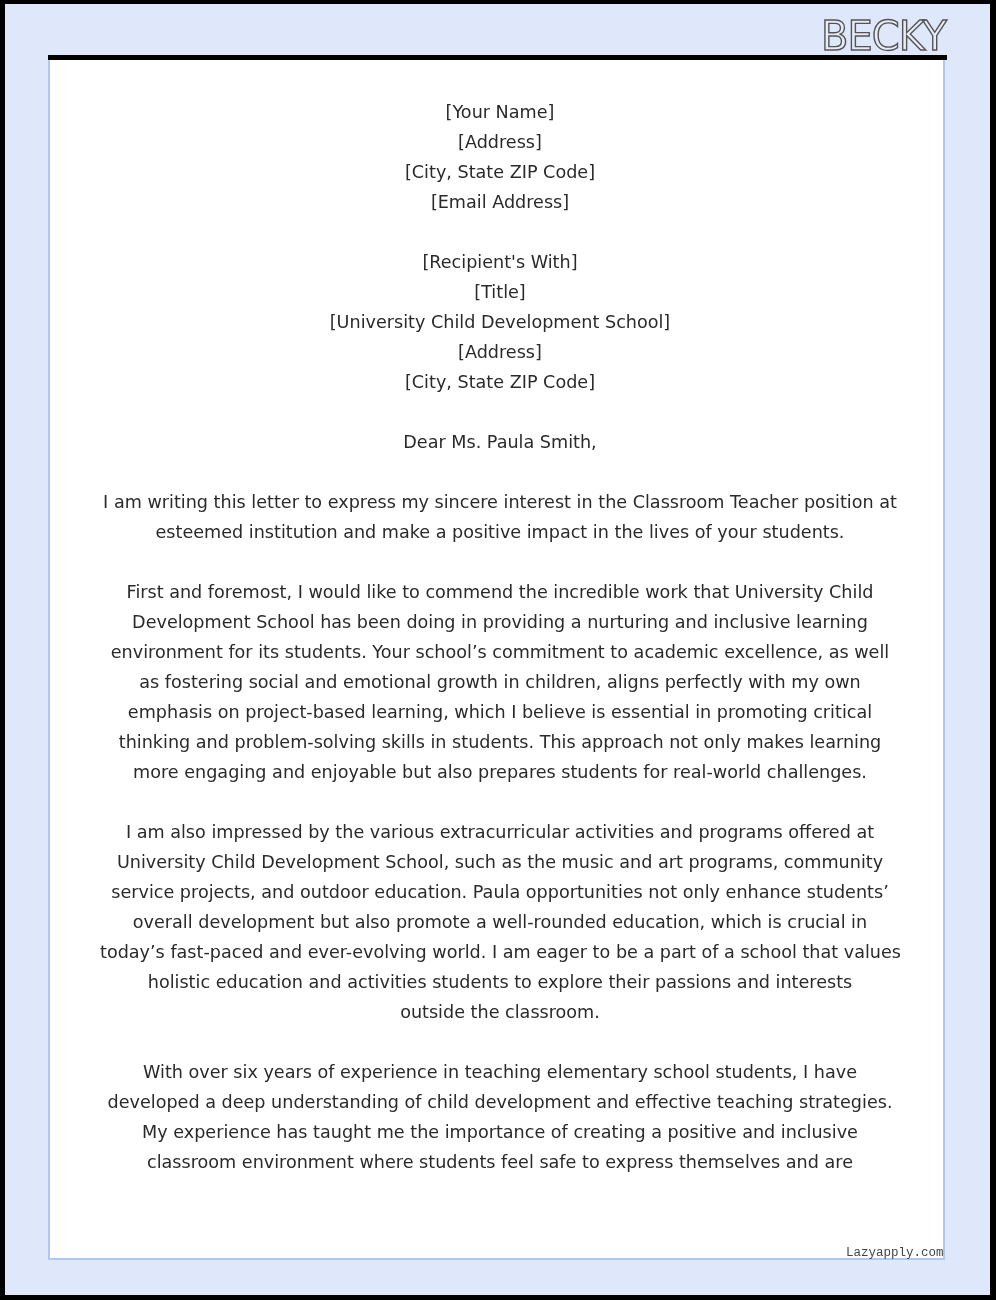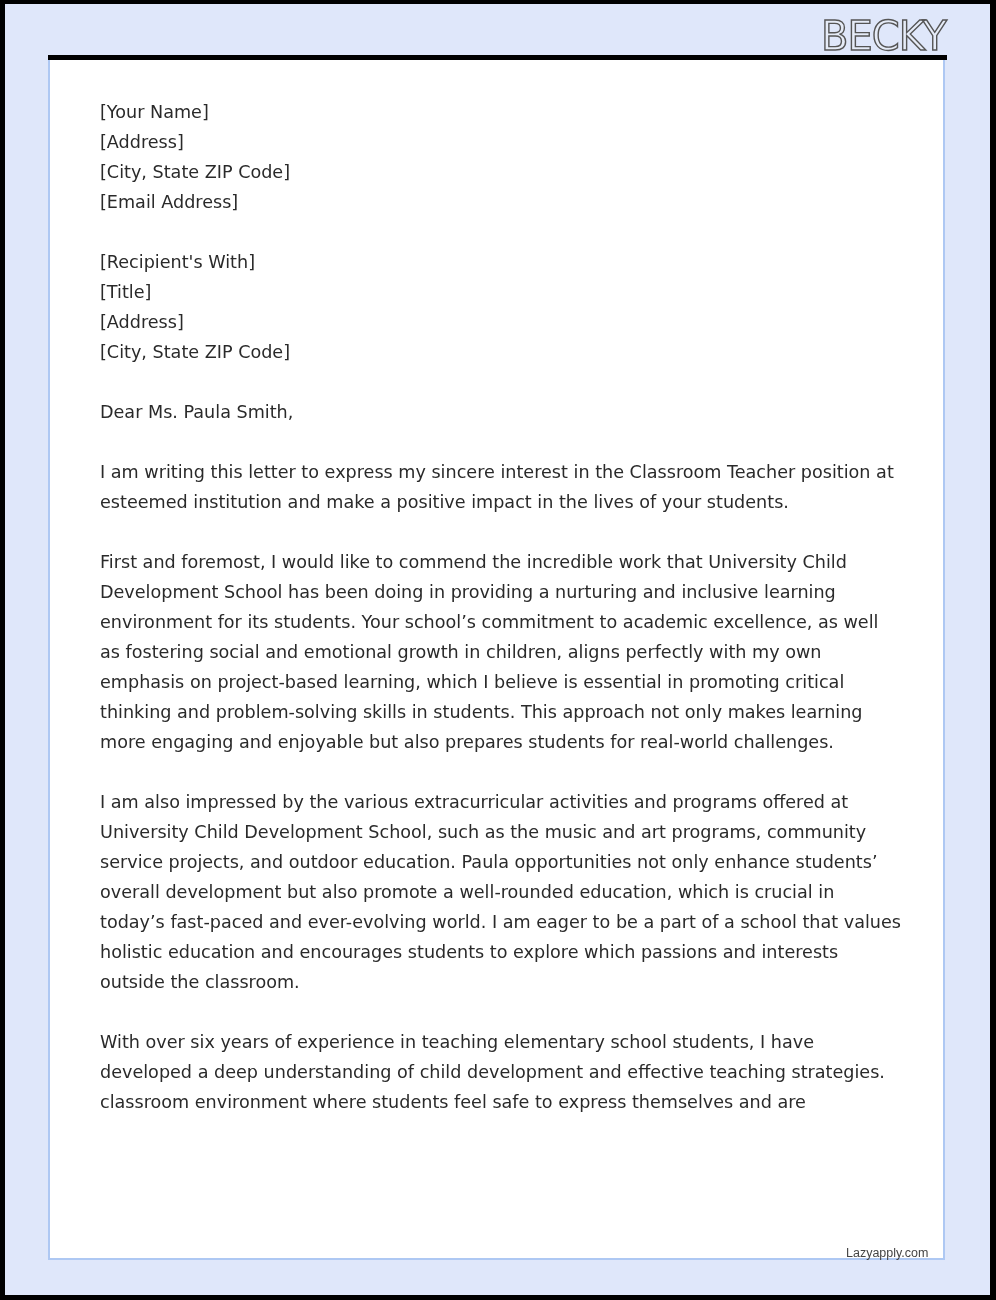--- a/index.html
+++ b/index.html
@@ -27,27 +27,27 @@
     box-sizing: border-box;
   }
   .card-topbar {
     position: absolute; left: 43px; top: 51px; width: 899px; height: 5px; background: #000; z-index: 2;
   }
   .letter {
     position: absolute; left: 95px; top: 93px; width: 800px;
     font-size: 17.6px; line-height: 30px; color: #2a2a2a;
     z-index: 3;
   }
-  .letter .line { display: block; white-space: nowrap; }
+  .letter .line { display: block; white-space: nowrap; text-align: center; }
   .letter .block { margin: 0 0 30px 0; }
   .letter p { margin: 0 0 30px 0; }
   .watermark {
     position: absolute; left: 841px; top: 1242px;
     font-size: 12.5px; color: #444; z-index: 4;
-    font-family: Liberation Sans, sans-serif;
+    font-family: Liberation Mono, monospace;
   }
 </style>
 </head>
 <body>
 
 <div class="frame">
   <div class="brand">BECKY</div>
   <div class="card-topbar"></div>
   <div class="card"></div>
 
@@ -55,20 +55,21 @@
     <div class="block">
       <span class="line">[Your Name]</span>
       <span class="line">[Address]</span>
       <span class="line">[City, State ZIP Code]</span>
       <span class="line">[Email Address]</span>
     </div>
 
     <div class="block">
       <span class="line">[Recipient's With]</span>
       <span class="line">[Title]</span>
+      <span class="line">[University Child Development School]</span>
       <span class="line">[Address]</span>
       <span class="line">[City, State ZIP Code]</span>
     </div>
 
     <p>
       <span class="line">Dear Ms. Paula Smith,</span>
     </p>
 
     <p>
       <span class="line">I am writing this letter to express my sincere interest in the Classroom Teacher position at</span>
@@ -84,25 +85,26 @@
       <span class="line">thinking and problem-solving skills in students. This approach not only makes learning</span>
       <span class="line">more engaging and enjoyable but also prepares students for real-world challenges.</span>
     </p>
 
     <p>
       <span class="line">I am also impressed by the various extracurricular activities and programs offered at</span>
       <span class="line">University Child Development School, such as the music and art programs, community</span>
       <span class="line">service projects, and outdoor education. Paula opportunities not only enhance students’</span>
       <span class="line">overall development but also promote a well-rounded education, which is crucial in</span>
       <span class="line">today’s fast-paced and ever-evolving world. I am eager to be a part of a school that values</span>
-      <span class="line">holistic education and encourages students to explore which passions and interests</span>
+      <span class="line">holistic education and activities students to explore their passions and interests</span>
       <span class="line">outside the classroom.</span>
     </p>
 
     <p>
       <span class="line">With over six years of experience in teaching elementary school students, I have</span>
       <span class="line">developed a deep understanding of child development and effective teaching strategies.</span>
+      <span class="line">My experience has taught me the importance of creating a positive and inclusive</span>
       <span class="line">classroom environment where students feel safe to express themselves and are</span>
     </p>
   </div>
 
   <div class="watermark">Lazyapply.com</div>
 </div>
 
 </body></html>

